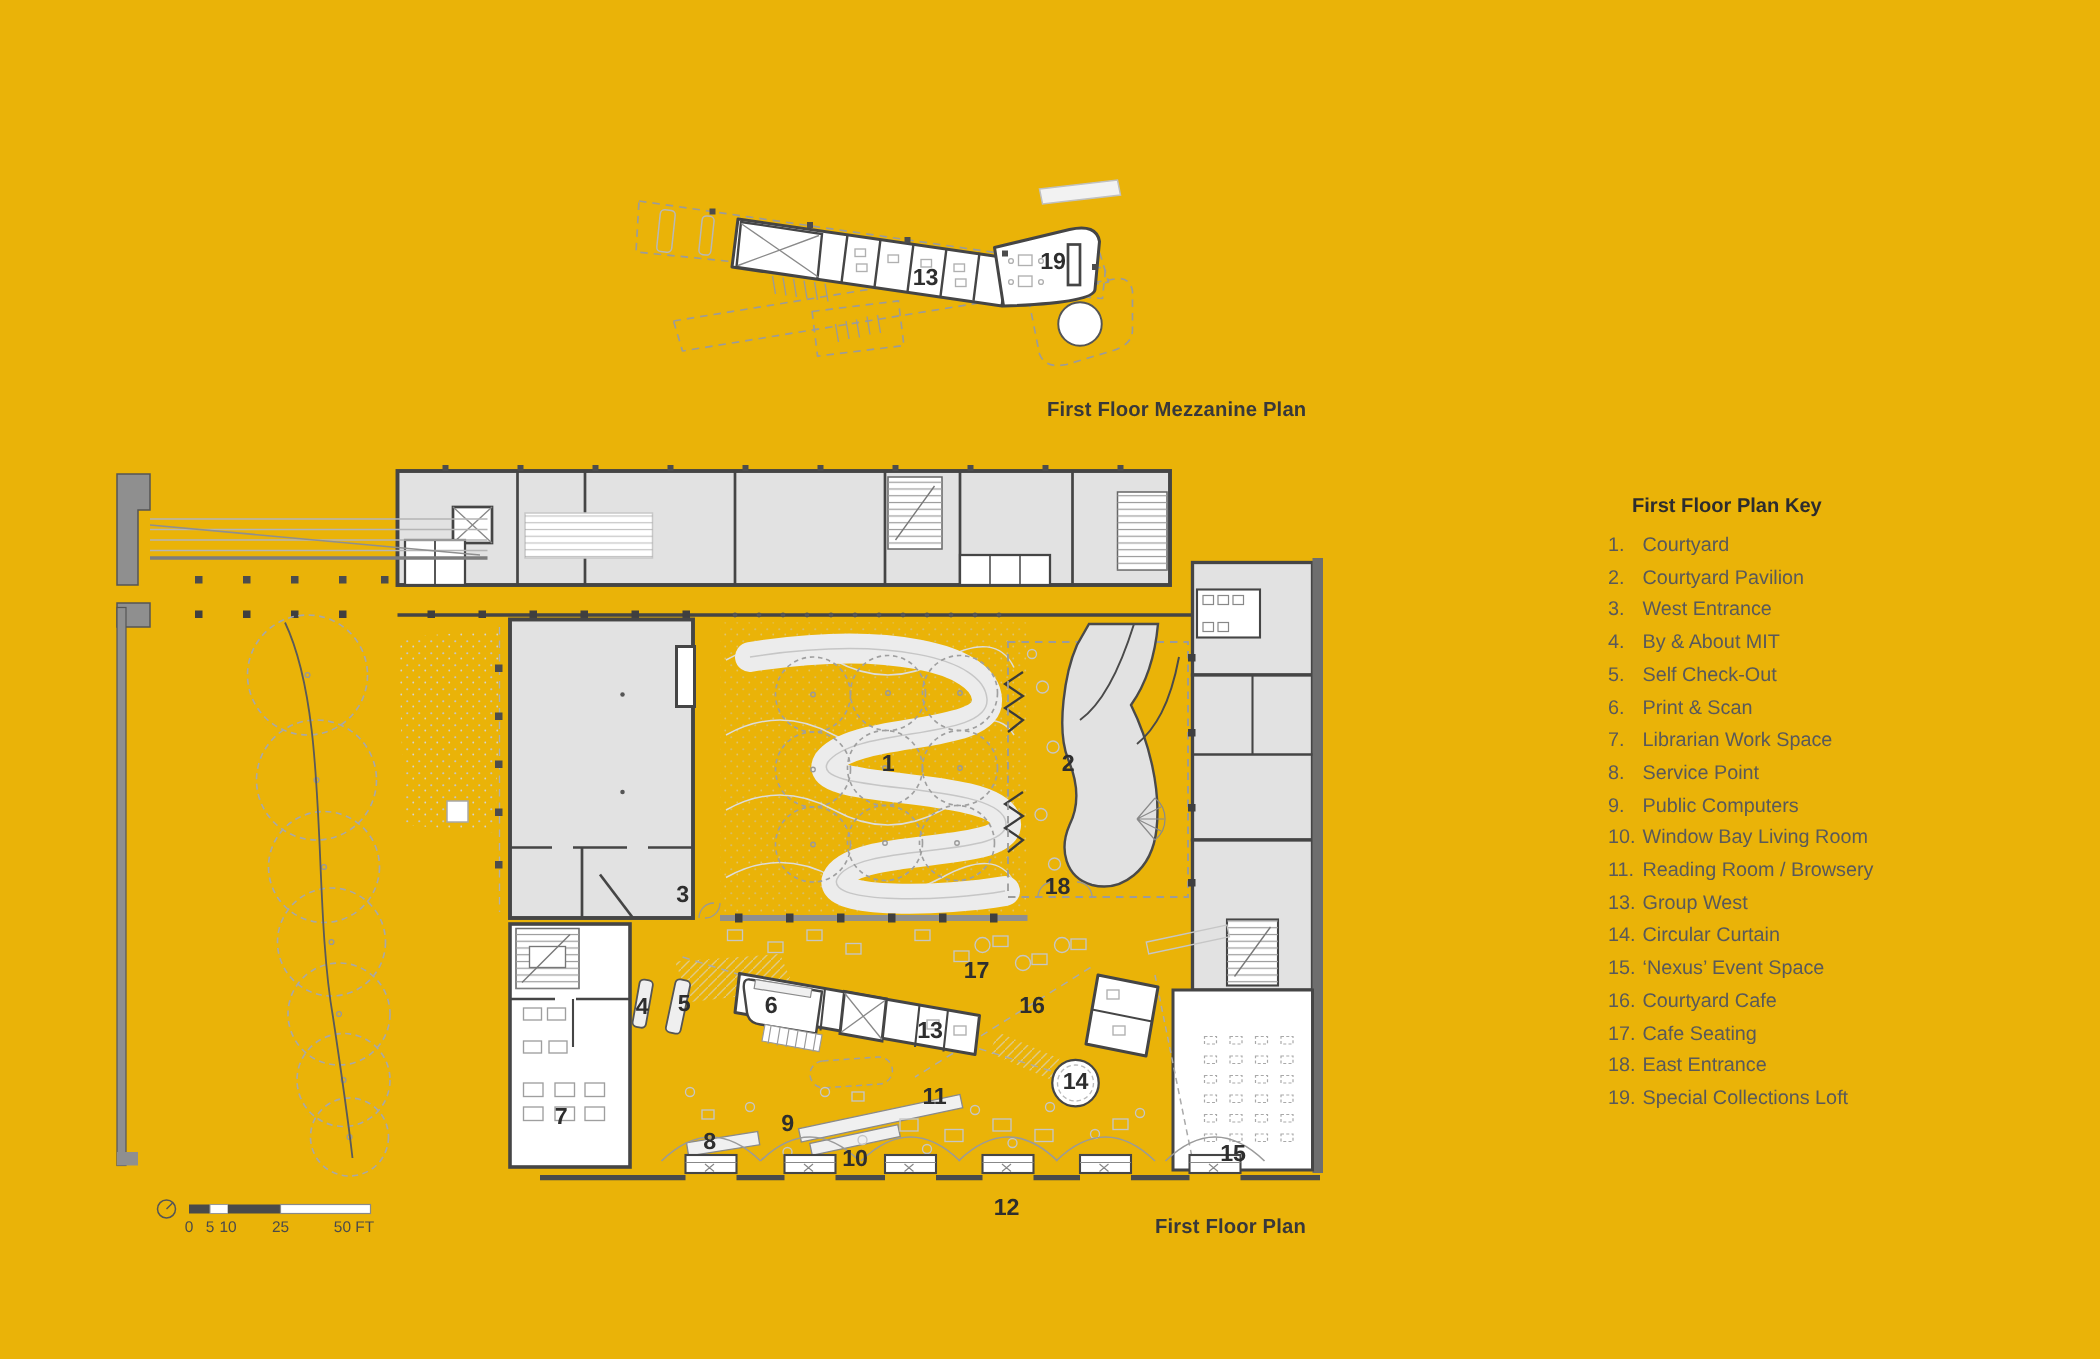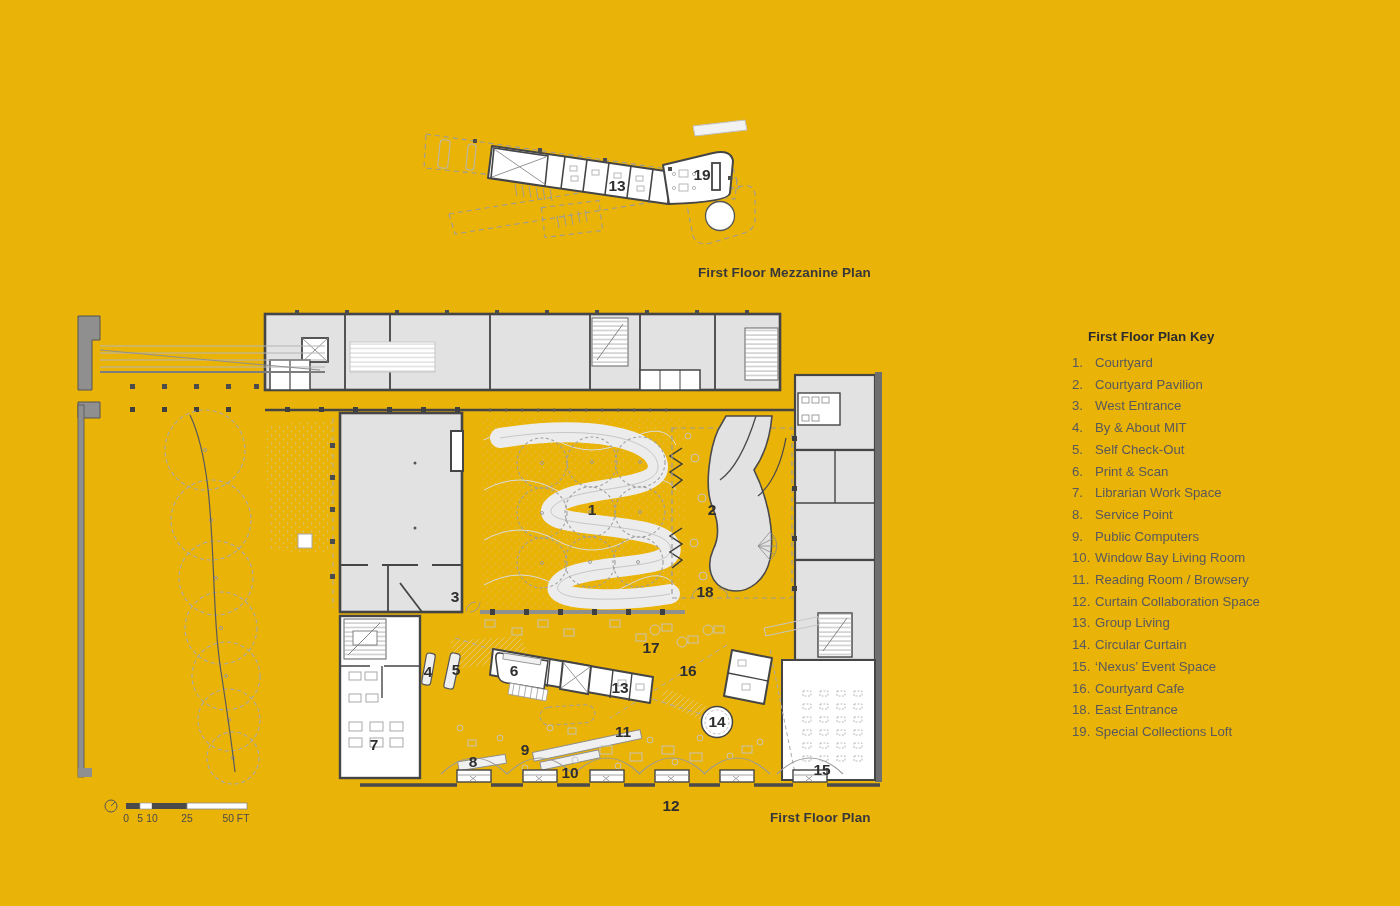--- a/index.html
+++ b/index.html
@@ -592,38 +592,38 @@
         </li>
         <li class="key-item">
           <span class="key-num">10.</span>
           <span class="key-label">Window Bay Living Room</span>
         </li>
         <li class="key-item">
           <span class="key-num">11.</span>
           <span class="key-label">Reading Room / Browsery</span>
         </li>
         <li class="key-item">
-          <span class="key-num">12.</span>
-          <span class="key-label">Curtain Collaboration Space</span>
-        </li>
-        <li class="key-item">
           <span class="key-num">13.</span>
-          <span class="key-label">Group Living</span>
+          <span class="key-label">Group West</span>
         </li>
         <li class="key-item">
           <span class="key-num">14.</span>
           <span class="key-label">Circular Curtain</span>
         </li>
         <li class="key-item">
           <span class="key-num">15.</span>
           <span class="key-label">‘Nexus’ Event Space</span>
         </li>
         <li class="key-item">
           <span class="key-num">16.</span>
           <span class="key-label">Courtyard Cafe</span>
+        </li>
+        <li class="key-item">
+          <span class="key-num">17.</span>
+          <span class="key-label">Cafe Seating</span>
         </li>
         <li class="key-item">
           <span class="key-num">18.</span>
           <span class="key-label">East Entrance</span>
         </li>
         <li class="key-item">
           <span class="key-num">19.</span>
           <span class="key-label">Special Collections Loft</span>
         </li>
       </ul>

